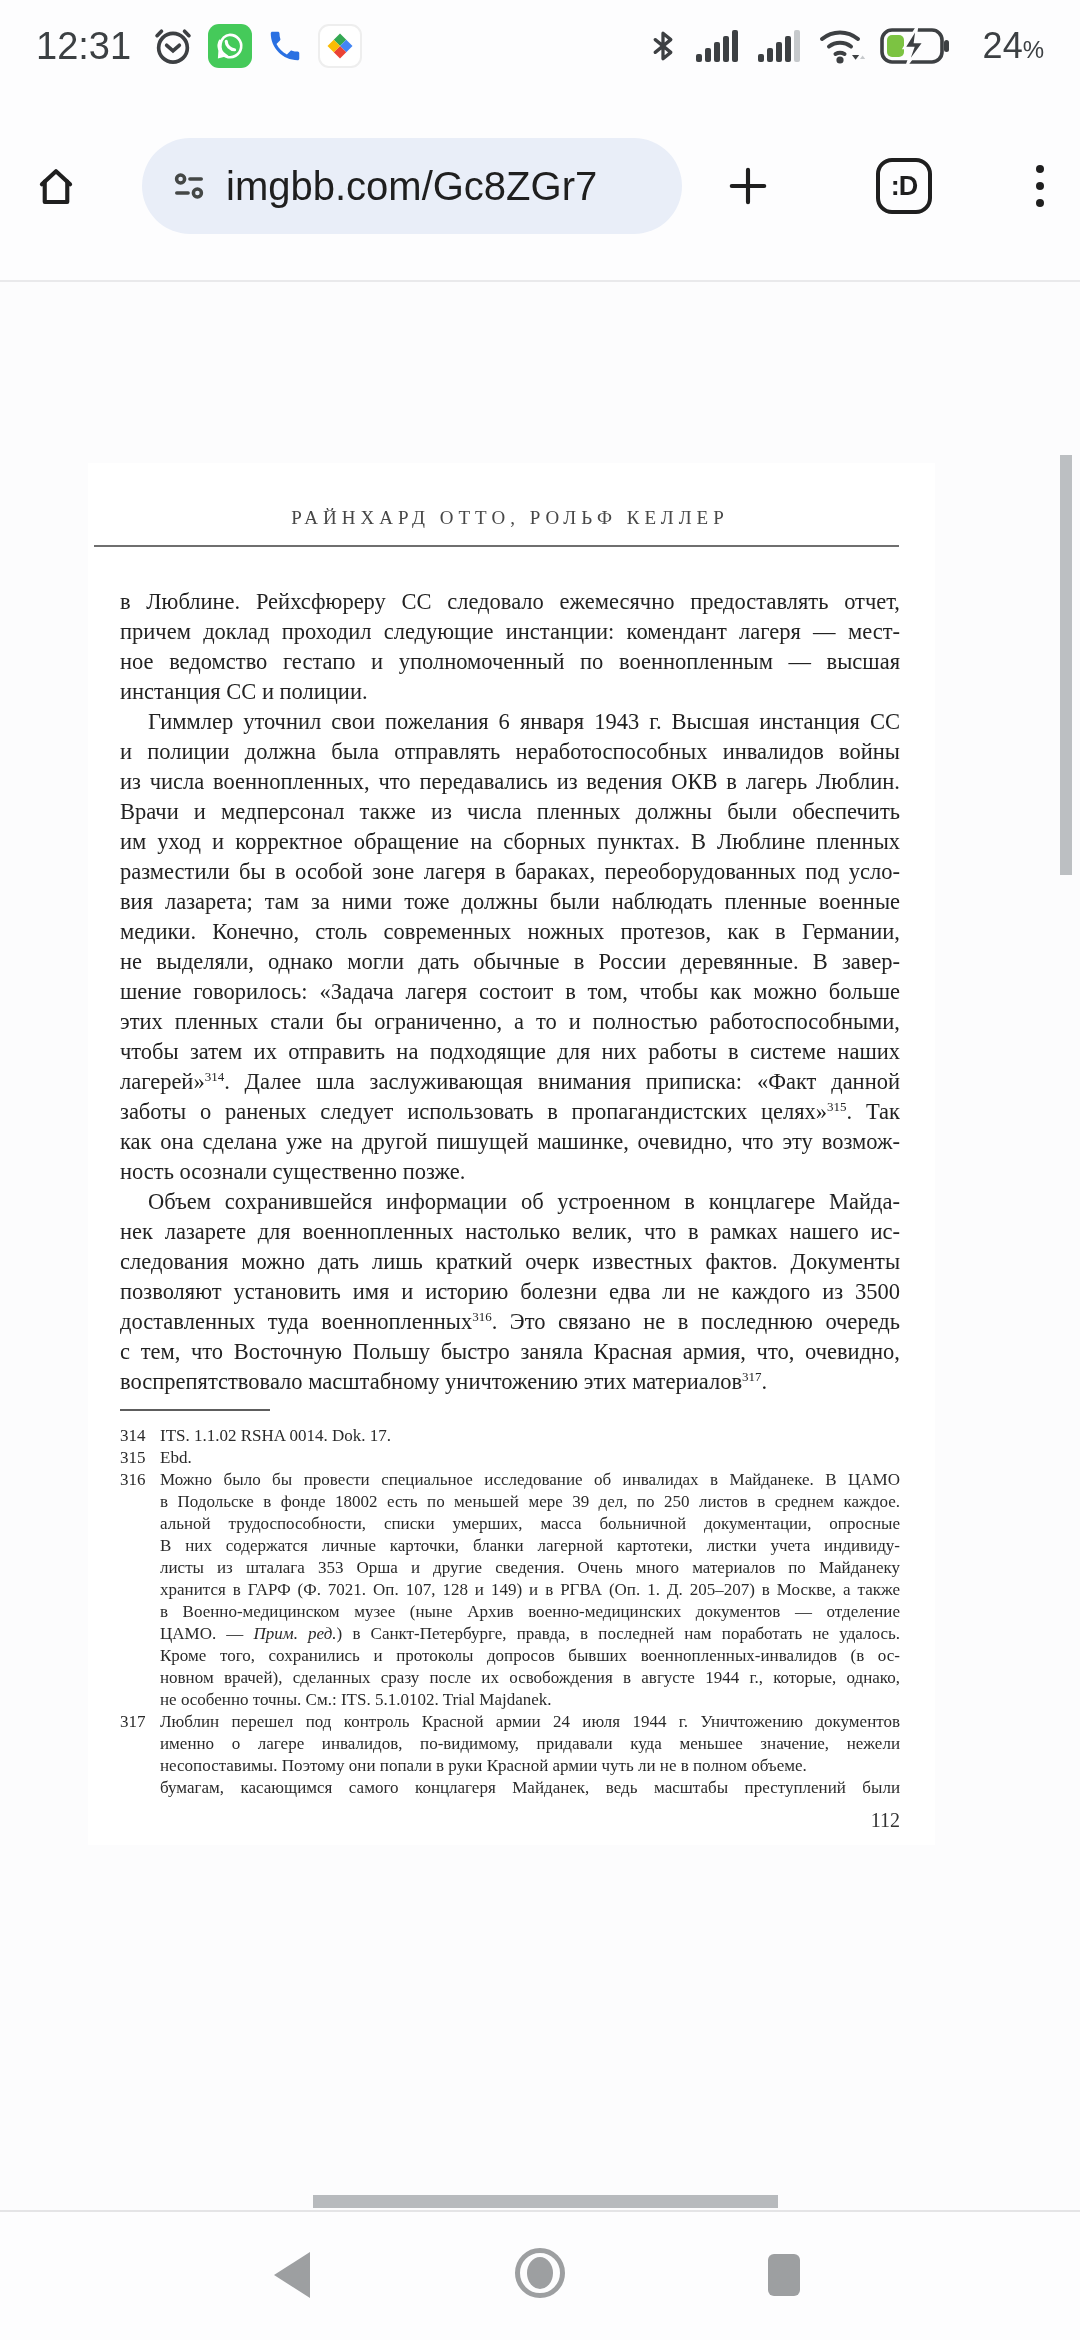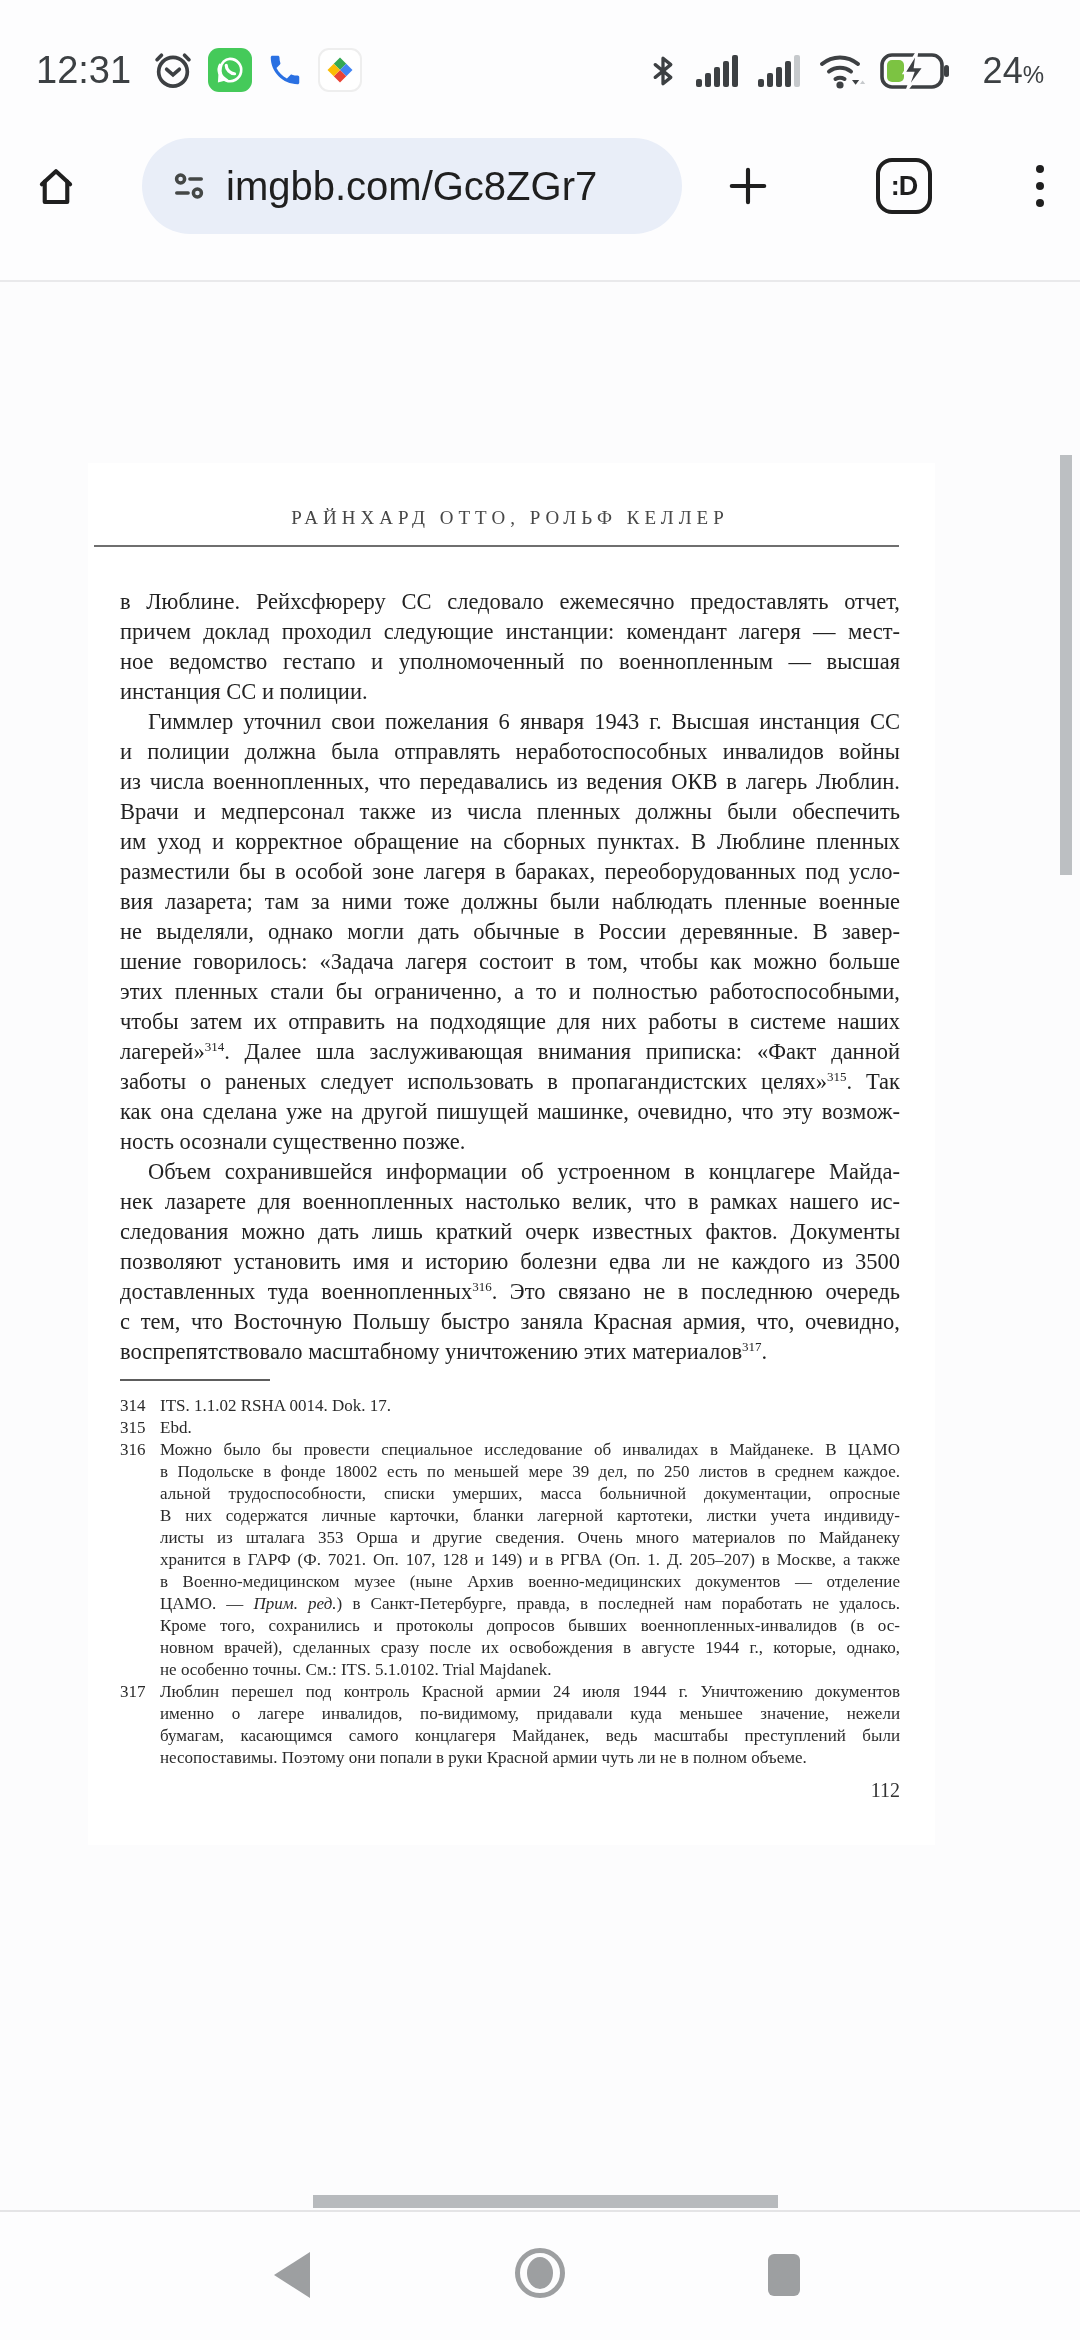--- a/index.html
+++ b/index.html
@@ -1,20 +1,20 @@
 <!DOCTYPE html>
 <html style="--whatsapp-green: #45ca5a; --phone-blue: #2a70e2; --battery-green: #7cc342; --pill-bg: #e9eef8; --icon-dark: #3d4043; --icon-muted: #c6c9cc; --nav-gray: #9d9fa1;"><head>
 <meta charset="utf-8">
 <style>
   html,body{margin:0;padding:0;background:#fff;}
   .screen{position:relative;width:1080px;height:2340px;background:#fcfcfd;overflow:hidden;
           font-family:"Liberation Sans",sans-serif;}
   
   .status-bar{position:absolute;top:0;left:0;width:1080px;height:92px;background:#fdfdfe;
-              display:flex;align-items:flex-end;justify-content:space-between;padding:0 36px;box-sizing:border-box;}
+              display:flex;align-items:center;justify-content:space-between;padding:0 36px;box-sizing:border-box;}
   .sb-left,.sb-right{display:flex;align-items:center;}
   .sb-time{font-size:38px;color:#3c4043;font-weight:500;letter-spacing:0;margin-right:14px;}
   .sb-icon{display:inline-flex;align-items:center;justify-content:center;margin:0 7px;}
   .badge{width:44px;height:44px;border-radius:11px;display:inline-flex;align-items:center;justify-content:center;}
   .badge.wa{background:var(--whatsapp-green);}
   .badge.play{background:#fff;border:2px solid #eee;box-sizing:border-box;}
   .sb-batt-text{font-size:36px;color:#3c4043;margin-left:24px;}
   .sb-batt-unit{font-size:24px;color:#3c4043;}
   
   .toolbar{position:absolute;top:92px;left:0;width:1080px;height:188px;background:#fdfdfe;
@@ -188,20 +188,21 @@
             <div class="tline last">инстанция СС и полиции.</div>
           </div>
           <div>
             <div class="tline indent">Гиммлер уточнил свои пожелания 6 января 1943 г. Высшая инстанция СС</div>
             <div class="tline">и полиции должна была отправлять неработоспособных инвалидов войны</div>
             <div class="tline">из числа военнопленных, что передавались из ведения ОКВ в лагерь Люблин.</div>
             <div class="tline">Врачи и медперсонал также из числа пленных должны были обеспечить</div>
             <div class="tline">им уход и корректное обращение на сборных пунктах. В Люблине пленных</div>
             <div class="tline">разместили бы в особой зоне лагеря в бараках, переоборудованных под усло-</div>
             <div class="tline">вия лазарета; там за ними тоже должны были наблюдать пленные военные</div>
+            <div class="tline">медики. Конечно, столь современных ножных протезов, как в Германии,</div>
             <div class="tline">не выделяли, однако могли дать обычные в России деревянные. В завер-</div>
             <div class="tline">шение говорилось: «Задача лагеря состоит в том, чтобы как можно больше</div>
             <div class="tline">этих пленных стали бы ограниченно, а то и полностью работоспособными,</div>
             <div class="tline">чтобы затем их отправить на подходящие для них работы в системе наших</div>
             <div class="tline">лагерей»<sup>314</sup>. Далее шла заслуживающая внимания приписка: «Факт данной</div>
             <div class="tline">заботы о раненых следует использовать в пропагандистских целях»<sup>315</sup>. Так</div>
             <div class="tline">как она сделана уже на другой пишущей машинке, очевидно, что эту возмож-</div>
             <div class="tline last">ность осознали существенно позже.</div>
           </div>
           <div>
@@ -242,22 +243,22 @@
               <div class="tline">Кроме того, сохранились и протоколы допросов бывших военнопленных-инвалидов (в ос-</div>
               <div class="tline">новном врачей), сделанных сразу после их освобождения в августе 1944 г., которые, однако,</div>
               <div class="tline last">не особенно точны. См.: ITS. 5.1.0102. Trial Majdanek.</div>
             </div>
           </div>
           <div class="fn-row">
             <span class="fn-num">317</span>
             <div class="fn-text">
               <div class="tline">Люблин перешел под контроль Красной армии 24 июля 1944 г. Уничтожению документов</div>
               <div class="tline">именно о лагере инвалидов, по-видимому, придавали куда меньшее значение, нежели</div>
+              <div class="tline last">несопоставимы. Поэтому они попали в руки Красной армии чуть ли не в полном объеме.</div>
               <div class="tline">бумагам, касающимся самого концлагеря Майданек, ведь масштабы преступлений были</div>
-              <div class="tline last">несопоставимы. Поэтому они попали в руки Красной армии чуть ли не в полном объеме.</div>
             </div>
           </div>
         </div>
       <div class="bp-pagenum">112</div>
     </div>
     <div class="v-scrollbar"></div>
     <div class="h-scrollbar"></div>
   </div>
 
   <div class="bottom-divider"></div>

